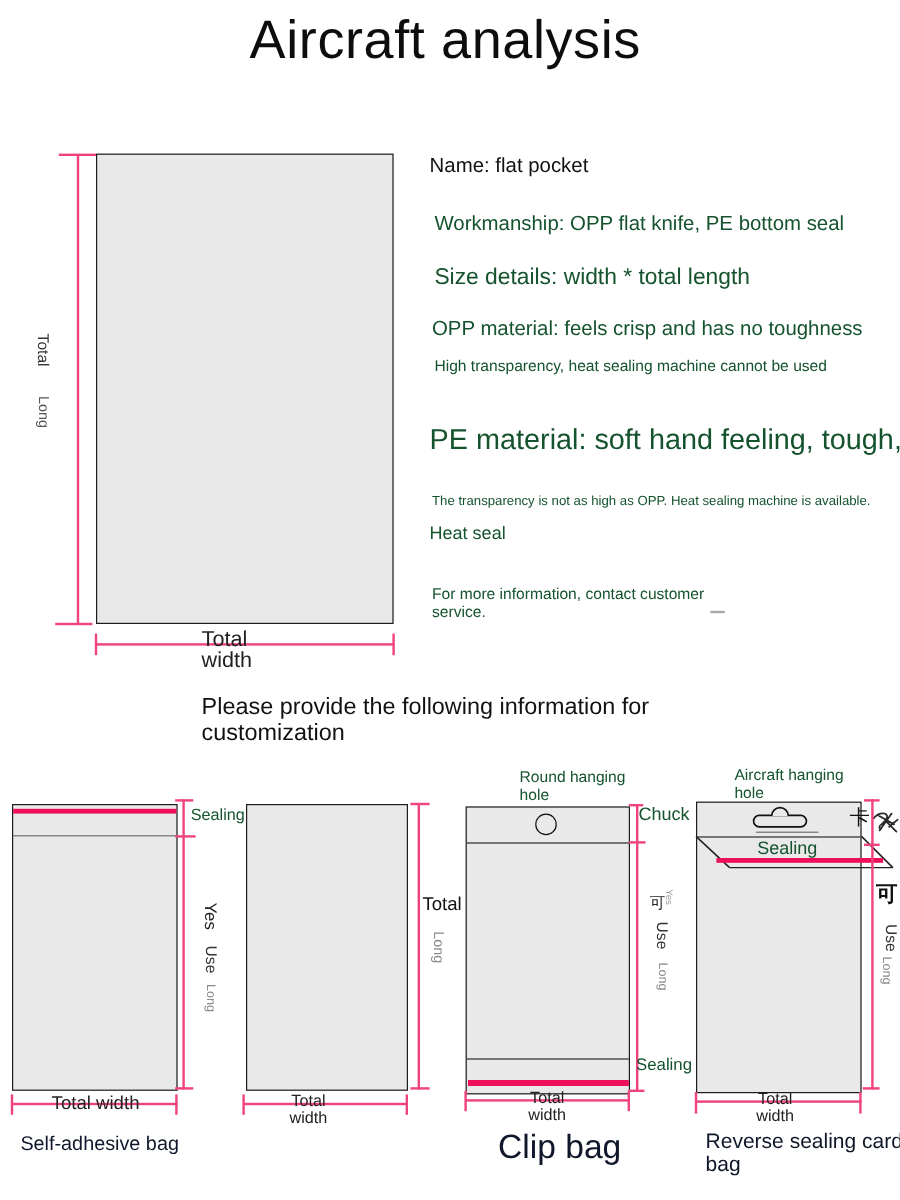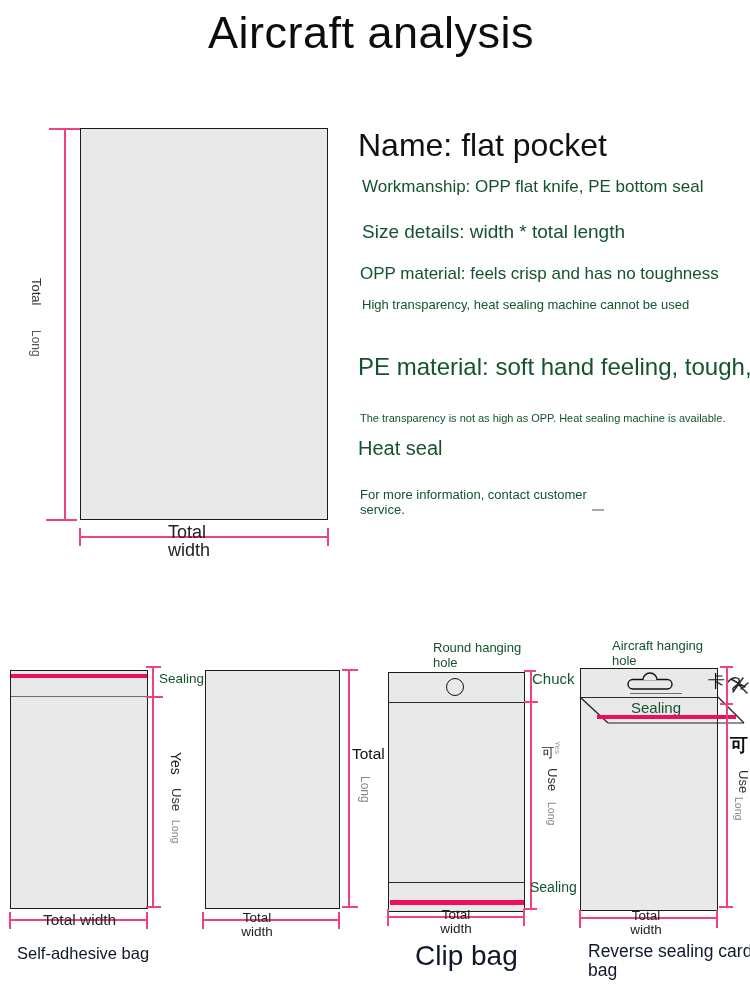--- a/index.html
+++ b/index.html
@@ -28,31 +28,32 @@
   <div class="ln" style="left:49px;top:128px;width:31px;height:2px;"></div>
   <div class="ln" style="left:46px;top:519px;width:31px;height:2px;"></div>
   <div class="t v" style="left:28px;top:278px;font-size:13px;color:#333;">Total</div>
   <div class="t v" style="left:29px;top:330px;font-size:12px;color:#555;">Long</div>
 
   <div class="ln" style="left:80px;top:536px;width:248px;height:2px;"></div>
   <div class="ln" style="left:79px;top:528px;width:2px;height:18px;"></div>
   <div class="ln" style="left:327px;top:528px;width:2px;height:18px;"></div>
   <div class="t wrap" style="left:168px;top:523px;width:64px;font-size:18px;color:#222;line-height:1.0;">Total width</div>
 
-  <div class="t" style="left:358px;top:128px;font-size:32px;color:#111;">Name: flat pocket</div>
+  <div class="t" style="left:358px;top:128px;font-size:17px;color:#111;">Name: flat pocket</div>
   <div class="t" style="left:362px;top:177px;font-size:17px;">Workmanship: OPP flat knife, PE bottom seal</div>
   <div class="t" style="left:362px;top:221px;font-size:19px;">Size details: width * total length</div>
   <div class="t" style="left:360px;top:264px;font-size:17px;">OPP material: feels crisp and has no toughness</div>
   <div class="t" style="left:362px;top:298px;font-size:13px;">High transparency, heat sealing machine cannot be used</div>
   <div class="t" style="left:358px;top:354px;font-size:24px;">PE material: soft hand feeling, tough,</div>
   <div class="t wrap" style="left:360px;top:412px;width:390px;font-size:11px;">The transparency is not as high as OPP. Heat sealing machine is available.</div>
-  <div class="t" style="left:358px;top:437px;font-size:20px;">Heat seal</div>
+  <div class="t" style="left:358px;top:437px;font-size:15px;">Heat seal</div>
   <div class="t wrap" style="left:360px;top:488px;width:250px;font-size:13px;">For more information, contact customer service.</div>
   <div class="gl" style="left:592px;top:509px;width:12px;height:2px;opacity:.6;"></div>
 
+  <div class="t wrap" style="left:168px;top:578px;width:485px;font-size:19.5px;color:#111;line-height:1.15;">Please provide the following information for customization</div>
 
   <div class="rect" style="left:10px;top:670px;width:138px;height:239px;border-width:1.2px;"></div>
   <div class="bar" style="left:11px;top:674px;width:136px;height:4px;"></div>
   <div class="gl" style="left:11px;top:696px;width:136px;height:1px;"></div>
   <div class="ln" style="left:152px;top:666px;width:1.6px;height:242px;"></div>
   <div class="ln" style="left:146px;top:666px;width:15px;height:2px;"></div>
   <div class="ln" style="left:146px;top:696px;width:17px;height:2px;"></div>
   <div class="ln" style="left:146px;top:906px;width:15px;height:2px;"></div>
   <div class="t" style="left:159px;top:671px;font-size:13.5px;">Sealing</div>
   <div class="t v" style="left:167px;top:752px;font-size:14px;color:#222;">Yes</div>

